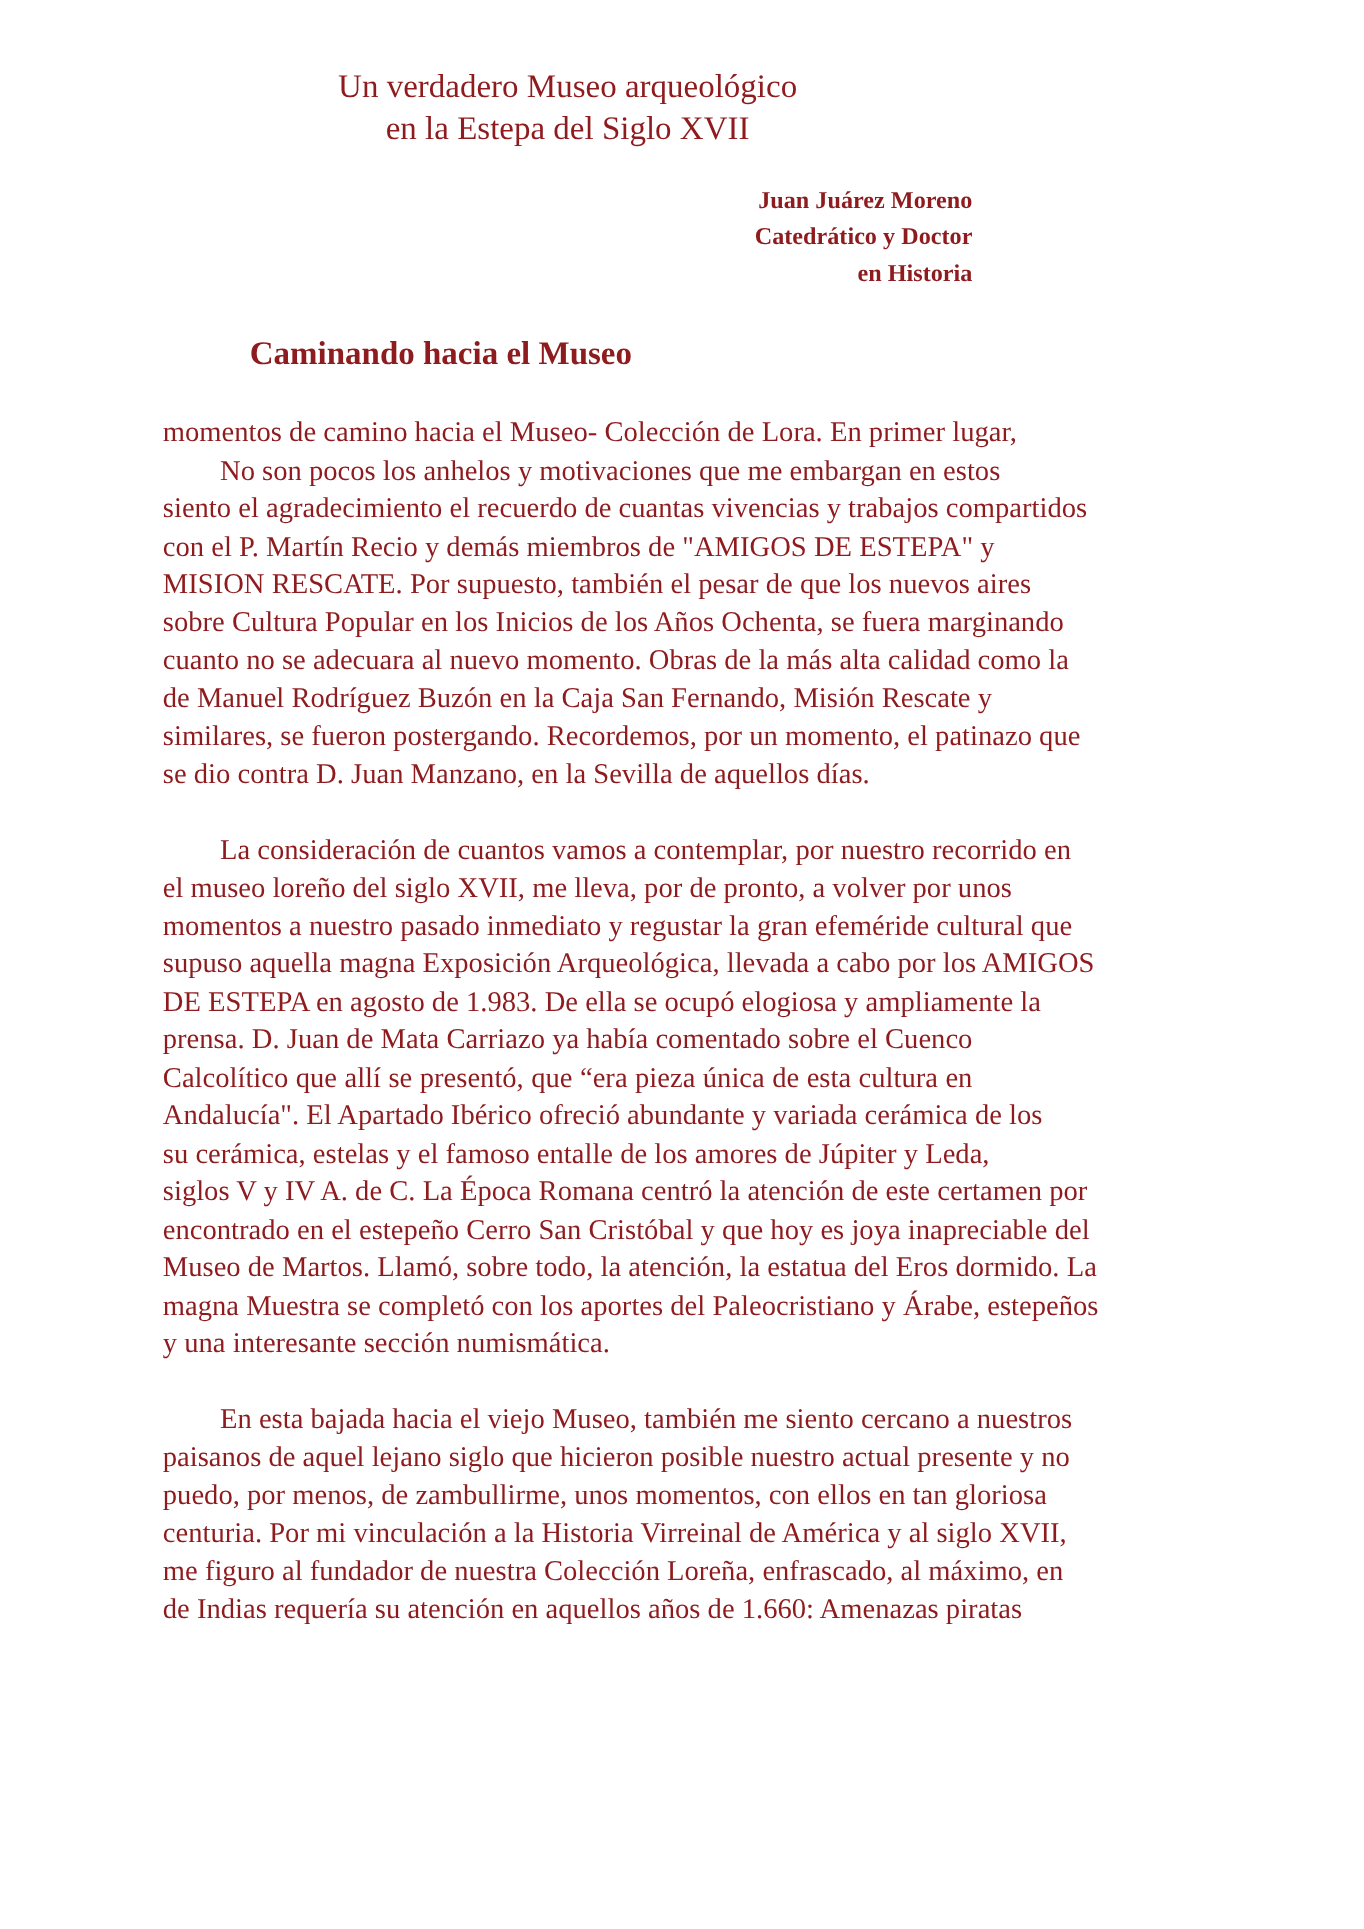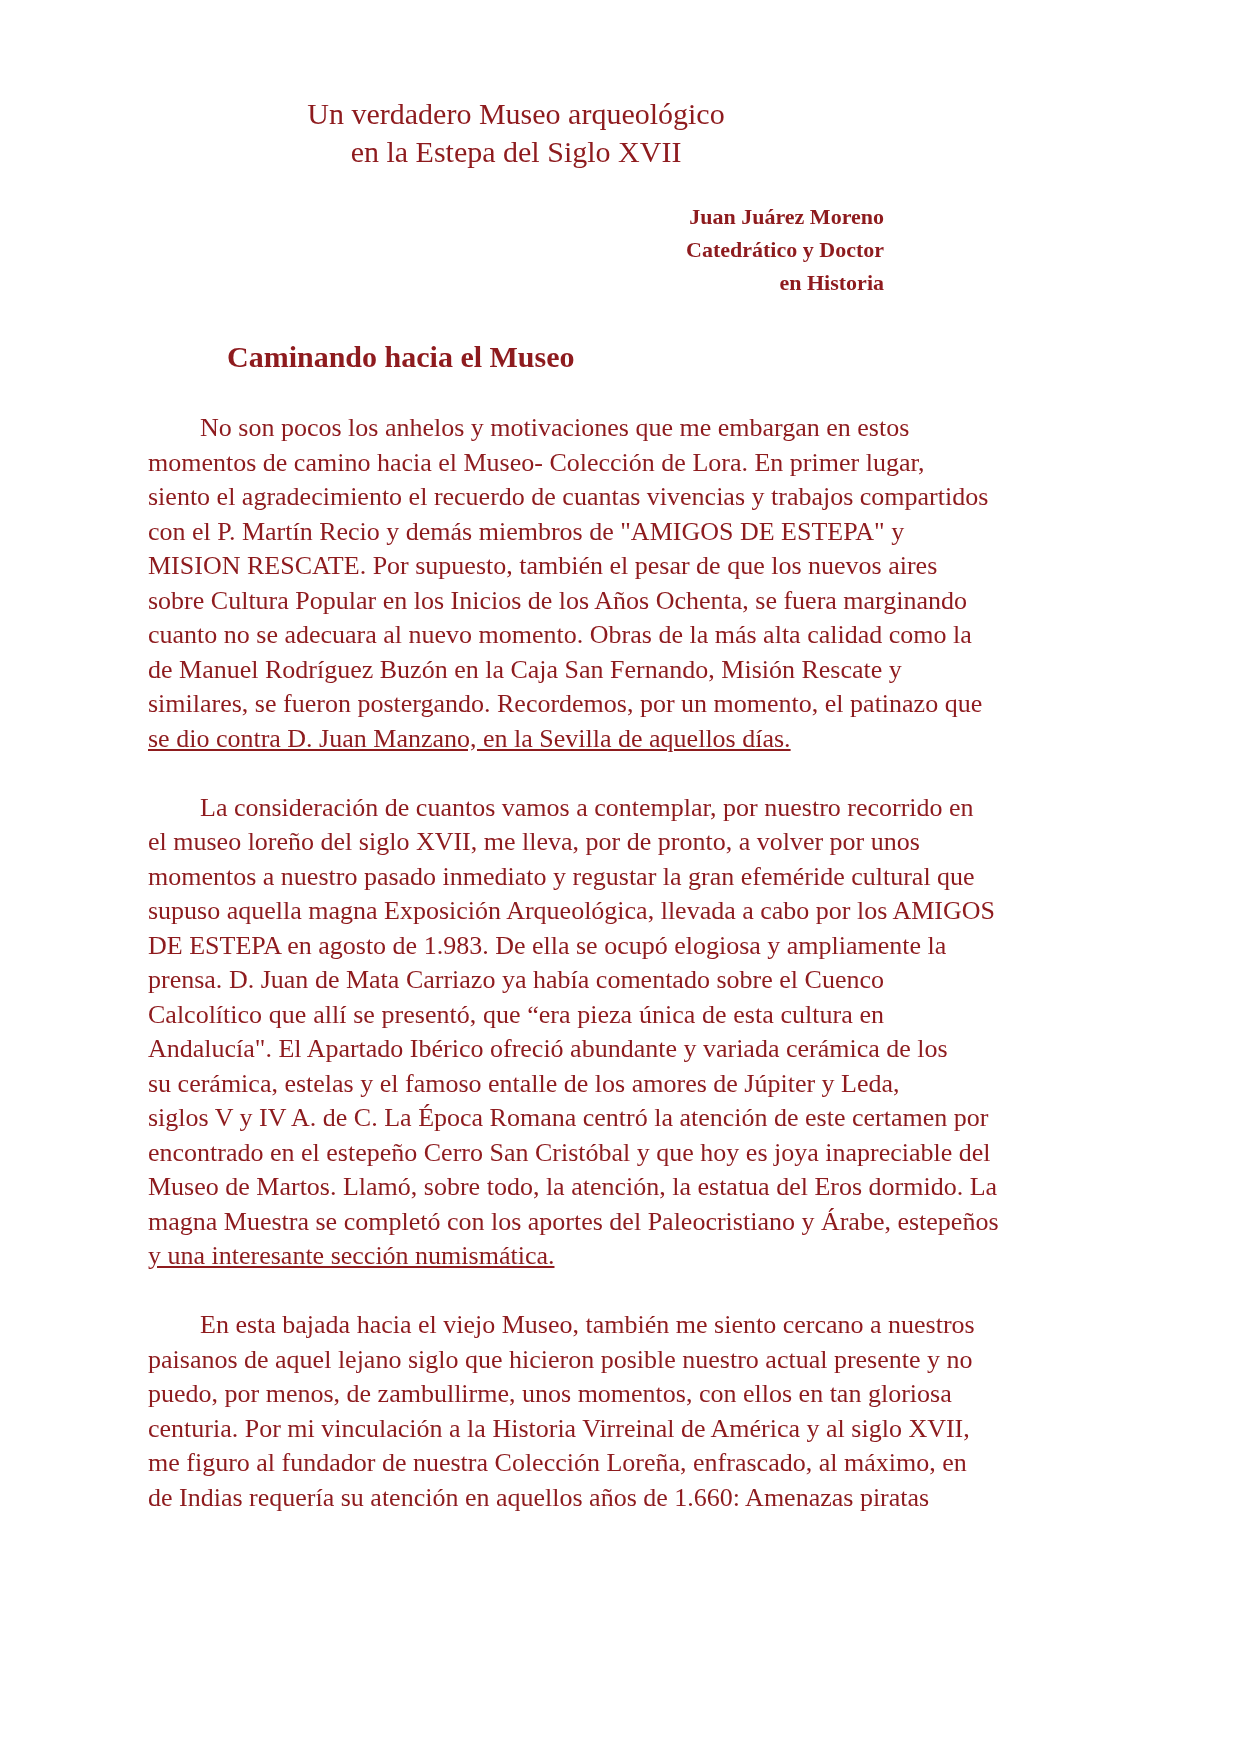--- a/index.html
+++ b/index.html
@@ -2,21 +2,21 @@
 <html><head>
 <meta charset="utf-8">
 <style>
   html, body { margin: 0; padding: 0; background: #ffffff; }
   .page {
     position: relative;
     width: 1016px;
     height: 1754px;
     background: #ffffff;
     box-sizing: border-box;
-    padding: 95px 132px 0 148px;
+    padding: 60px 132px 0 148px;
     overflow: hidden;
     font-family: "Liberation Serif", "DejaVu Serif", serif;
     color: #8e1b1e;
   }
   .doc-title {
     font-size: 30px;
     line-height: 38px;
     font-weight: normal;
     text-align: center;
     margin: 0;
@@ -44,21 +44,20 @@
   .para + .para { margin-top: 34.5px; }
   .pline {
     white-space: nowrap;
     text-align: justify;
     text-align-last: justify;
   }
   .pline.first { text-indent: 52px; }
   .pline.final {
     text-align: right;
     text-align-last: left;
-    text-decoration: underline;
   }
 </style>
 </head>
 <body>
 
 <div class="page" style="color: rgb(142, 27, 30);">
 
   <h1 class="doc-title">
     <div>Un verdadero Museo arqueológico</div>
     <div>en la Estepa del Siglo XVII</div>
@@ -67,22 +66,22 @@
   <div class="author-block">
     <div>Juan Juárez Moreno</div>
     <div>Catedrático y Doctor</div>
     <div>en Historia</div>
   </div>
 
   <h2 class="section-heading">Caminando hacia el Museo</h2>
 
   <main class="doc-body">
       <div class="para">
+        <div class="pline">momentos de camino hacia el Museo- Colección de Lora.  En primer lugar,</div>
         <div class="pline first">No son pocos los anhelos y motivaciones que me embargan en estos</div>
-        <div class="pline">momentos de camino hacia el Museo- Colección de Lora.  En primer lugar,</div>
         <div class="pline">siento el agradecimiento el recuerdo de cuantas vivencias y trabajos compartidos</div>
         <div class="pline">con el P. Martín Recio y demás miembros de "AMIGOS DE ESTEPA" y</div>
         <div class="pline">MISION RESCATE.  Por supuesto, también el pesar de que los nuevos aires</div>
         <div class="pline">sobre Cultura Popular en los Inicios de los Años Ochenta, se fuera marginando</div>
         <div class="pline">cuanto no se adecuara al nuevo momento. Obras de la más alta calidad como la</div>
         <div class="pline">de Manuel Rodríguez Buzón en la Caja San Fernando, Misión Rescate y</div>
         <div class="pline">similares, se fueron postergando. Recordemos, por un momento, el patinazo que</div>
         <div class="pline final">se dio contra D. Juan Manzano, en la Sevilla de aquellos días.</div>
       </div>
       <div class="para">

